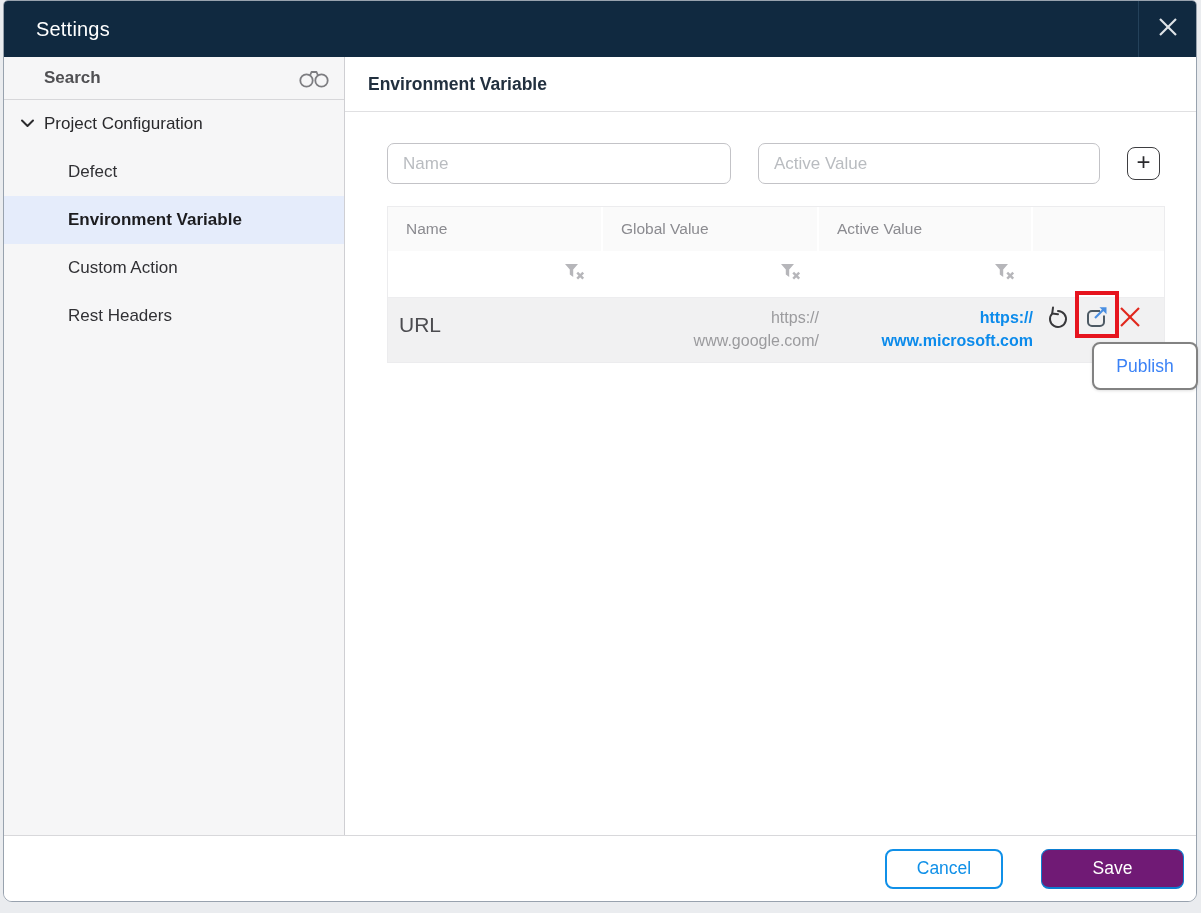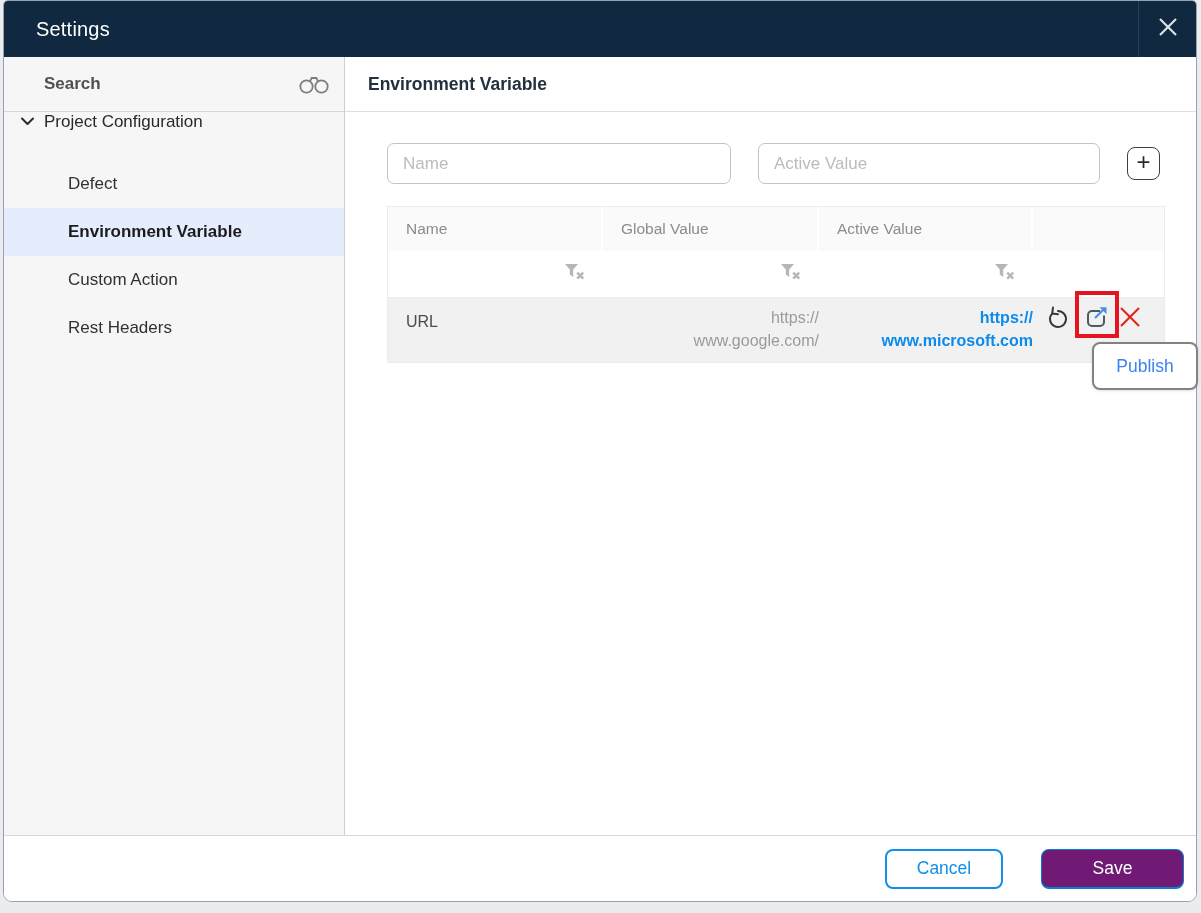--- a/index.html
+++ b/index.html
@@ -46,31 +46,31 @@
   }
 
   
   .sidebar {
     width: 341px;
     background: #f6f6f7;
     border-right: 1px solid #cfcfd3;
     flex: none;
   }
   .search-row {
-    height: 55px;
+    height: 43px;
     border-bottom: 1px solid #d7d7da;
     display: flex; align-items: center;
     padding: 0 14px 0 40px;
     cursor: pointer;
   }
   .search-label { font-size: 17px; font-weight: bold; color: #505053; }
   .search-row .icon-right { margin-left: auto; display: flex; }
   .nav-parent {
     height: 48px;
-    display: flex; align-items: flex-start;
+    display: flex; align-items: center;
     padding-left: 16px; gap: 9px;
     font-size: 17px; color: #29292c;
     cursor: pointer;
   }
   .nav-child {
     height: 48px;
     display: flex; align-items: center;
     padding-left: 64px;
     font-size: 17px; color: #313135;
     cursor: pointer;
@@ -139,21 +139,21 @@
   .filter-cell {
     display: flex; justify-content: flex-end; align-items: center;
     padding-right: 17px;
     cursor: pointer;
   }
   .data-row {
     background: #f1f1f2;
     min-height: 57px;
     border-top: 1px solid #ededef;
   }
-  .cell-name { padding: 15px 0 0 18px; font-size: 16px; color: #4c4c50; }
+  .cell-name { padding: 15px 0 0 11px; font-size: 21px; color: #4c4c50; }
   .cell-url {
     padding: 8px 0 10px 15px;
     font-size: 16px; line-height: 23px;
     color: #9b9b9e;
     white-space: pre-line;
     text-align: right;
   }
   .cell-url.active-link { color: #0c8beb; font-weight: bold; cursor: pointer; }
   .actions-cell { display: flex; align-items: flex-start; padding: 5px 0 0 12px; }
   .action-icon { cursor: pointer; display: flex; }

